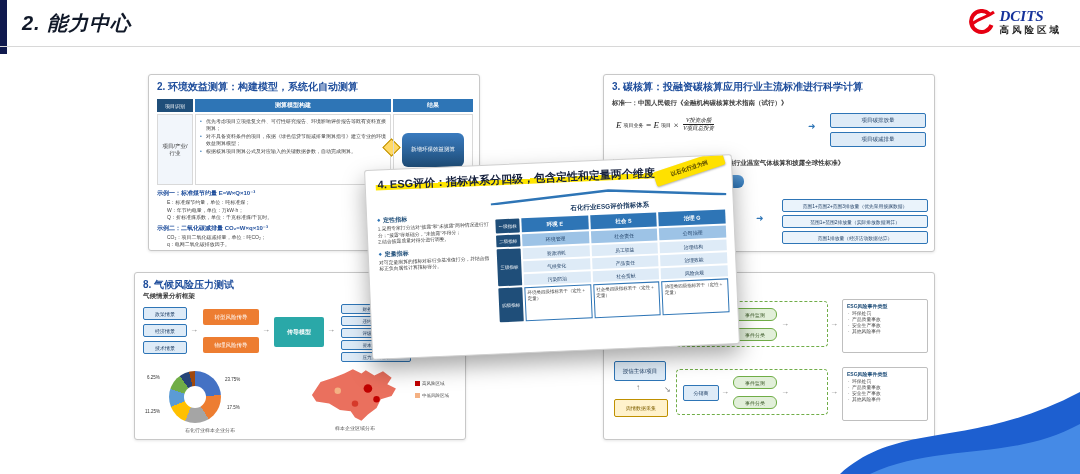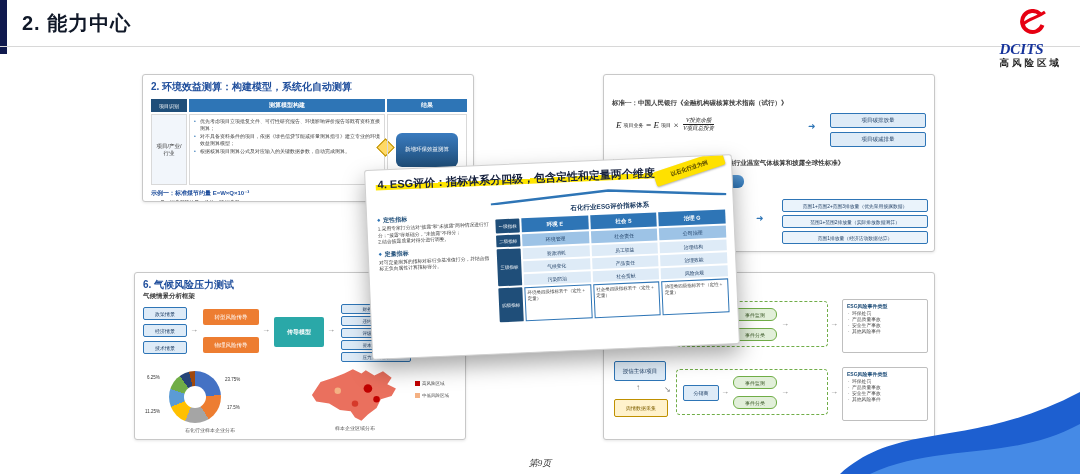--- a/index.html
+++ b/index.html
@@ -3,23 +3,23 @@
 <meta charset="utf-8">
 <style>
   * { margin:0; padding:0; box-sizing:border-box; }
   html,body { background:#ffffff; }
   .slide { position:relative; width:1080px; height:474px; background:#fff; overflow:hidden;
            font-family:"Liberation Sans","DejaVu Sans",sans-serif; }
   .abs { position:absolute; }
 
   
   .corner-bar { left:0; top:0; width:7px; height:54px; background:#101a4e; }
-  .page-title { left:22px; top:10px; font-size:20px; font-weight:bold; color:#101828; letter-spacing:1px; }
+  .page-title { left:22px; top:10px; font-size:20px; font-weight:bold; color:#101828; letter-spacing:1px;font-style:italic; }
   .header-divider { left:0; top:46px; width:100%; height:1px; background:#d8d8d8; }
-  .logo { right:18px; top:9px; display:flex; align-items:center; gap:5px;flex-direction:column; }
+  .logo { right:18px; top:9px; display:flex; align-items:center; gap:5px; }
   .logo-en { font-family:"Liberation Serif",serif; font-weight:bold; font-style:italic; font-size:15px; color:#16339b; line-height:15px; }
   .logo-cn { font-size:9.5px; font-weight:bold; color:#222; letter-spacing:3px; }
   .footer { position:absolute; left:0; right:0; bottom:4px; text-align:center; font-size:9px; font-style:italic; color:#333; font-family:"Liberation Serif",serif; }
   .wave { position:absolute; right:0; bottom:0; }
 
   
   .card { position:absolute; background:#fff; border:1px solid #c8c8c8; border-radius:3px;
           box-shadow:0 1px 3px rgba(0,0,0,.10); overflow:hidden; }
   .card-title { position:absolute; top:5px; left:8px; right:8px; font-weight:bold; color:#1f4e9c; font-size:10px; white-space:nowrap; overflow:hidden; }
   .tiny { font-size:5px; line-height:6.5px; color:#404040; }
@@ -105,21 +105,21 @@
     <svg width="30" height="28" viewBox="0 0 30 28">
       <path d="M24,5 A10.5,10.5 0 1 0 26.5,16" fill="none" stroke="#e60012" stroke-width="4"></path>
       <path d="M7,15 C14,9 21,9 29,3" fill="none" stroke="#e60012" stroke-width="3"></path>
     </svg>
     <div>
       <div class="logo-en">DCITS</div>
       <div class="logo-cn">高风险区域</div>
     </div>
   </div>
 
-  <div class="card" style="left:142px;top:74px;width:332px;height:128px">
+  <div class="card" style="left:148px;top:74px;width:332px;height:177px">
     <div class="card-title">2. 环境效益测算：构建模型，系统化自动测算</div>
     <div class="abs" style="top:24px;left:8px;width:316px;height:86px">
       <div class="abs cell-dark" style="top:0;left:0;width:36px;height:13px">项目识别</div>
       <div class="abs cell-head" style="top:0;left:38px;width:196px;height:13px">测算模型构建</div>
       <div class="abs cell-head" style="top:0;left:236px;width:80px;height:13px">结果</div>
       <div class="abs side-cell" style="top:15px;left:0;width:36px;height:71px">项目/产业/行业</div>
       <div class="abs body-cell" style="top:15px;left:38px;width:196px;height:71px">
         <div class="tiny bullet">优先考虑项目立项批复文件、可行性研究报告、环境影响评价报告等既有资料直接测算；</div>
         <div class="tiny bullet">对不具备资料条件的项目，依据《绿色信贷节能减排量测算指引》建立专业的环境效益测算模型；</div>
         <div class="tiny bullet">根据核算项目测算公式及对应输入的关键数据参数，自动完成测算。</div>
@@ -134,20 +134,21 @@
       <div class="tiny note">E：标准煤节约量，单位：吨标准煤；</div>
       <div class="tiny note">W：年节约电量，单位：万kW·h；</div>
       <div class="tiny note">Q：折标准煤系数，单位：千克标准煤/千瓦时。</div>
       <div class="ex-head" style="margin-top:3px">示例二：二氧化碳减排量 CO₂=W×q×10⁻³</div>
       <div class="tiny note">CO₂：项目二氧化碳减排量，单位：吨CO₂；</div>
       <div class="tiny note">q：电网二氧化碳排放因子。</div>
     </div>
   </div>
 
   <div class="card" style="left:603px;top:74px;width:332px;height:178px">
+    <div class="card-title">3. 碳核算：投融资碳核算应用行业主流标准进行科学计算</div>
     <div class="abs std-head" style="top:24px;left:8px">标准一：中国人民银行《金融机构碳核算技术指南（试行）》</div>
     <div class="abs formula" style="top:42px;left:12px">
       <span>E</span>
         <sub>项目业务</sub>
       <span>=</span>
       <span>E</span>
         <sub>项目</sub>
       <span>×</span>
       <span class="frac">
         <span class="num">V投资余额</span>
@@ -168,21 +169,21 @@
     </div>
     <div class="abs arrow-r" style="top:138px;left:152px">➜</div>
     <div class="abs" style="top:124px;left:178px;width:146px">
       <div class="scope-box">范围1+范围2+范围3排放量（优先采用披露数据）</div>
       <div class="scope-box">范围1+范围2排放量（实际排放数据测算）</div>
       <div class="scope-box">范围1排放量（经济活动数据估算）</div>
     </div>
   </div>
 
   <div class="card" style="left:134px;top:272px;width:332px;height:168px">
-    <div class="card-title">6. 气候风险压力测试</div>
+    <div class="card-title">8. 气候风险压力测试</div>
     <div class="abs sub-head" style="top:19px;left:8px">气候情景分析框架</div>
     <div class="abs" style="top:30px;left:8px;width:316px;height:62px">
       <div class="abs flow-blue" style="left:0;top:4px;width:44px;height:13px">政策情景</div>
       <div class="abs flow-blue" style="left:0;top:21px;width:44px;height:13px">经济情景</div>
       <div class="abs flow-blue" style="left:0;top:38px;width:44px;height:13px">技术情景</div>
       <span class="abs mini-arrow" style="left:47px;top:22px">→</span>
       <div class="abs flow-orange" style="left:60px;top:6px;width:56px;height:16px">转型风险传导</div>
       <div class="abs flow-orange" style="left:60px;top:34px;width:56px;height:16px">物理风险传导</div>
       <span class="abs mini-arrow" style="left:119px;top:22px">→</span>
       <div class="abs flow-teal" style="left:131px;top:14px;width:50px;height:30px">传导模型</div>
@@ -303,14 +304,13 @@
         <div class="ebottom">治理类四级指标若干（定性＋定量）</div>
       </div>
     </div>
   </div>
 
   <svg class="wave" width="240" height="88" viewBox="0 0 240 88">
     <path d="M0,88 C60,34 130,64 240,6 L240,88 Z" fill="#1d5fd0"></path>
     <path d="M30,88 C100,56 170,76 240,38 L240,88 Z" fill="#4a8fe8" opacity="0.9"></path>
   </svg>
 
-  <div class="footer">第9页</div>
 </div>
 
 </body></html>

